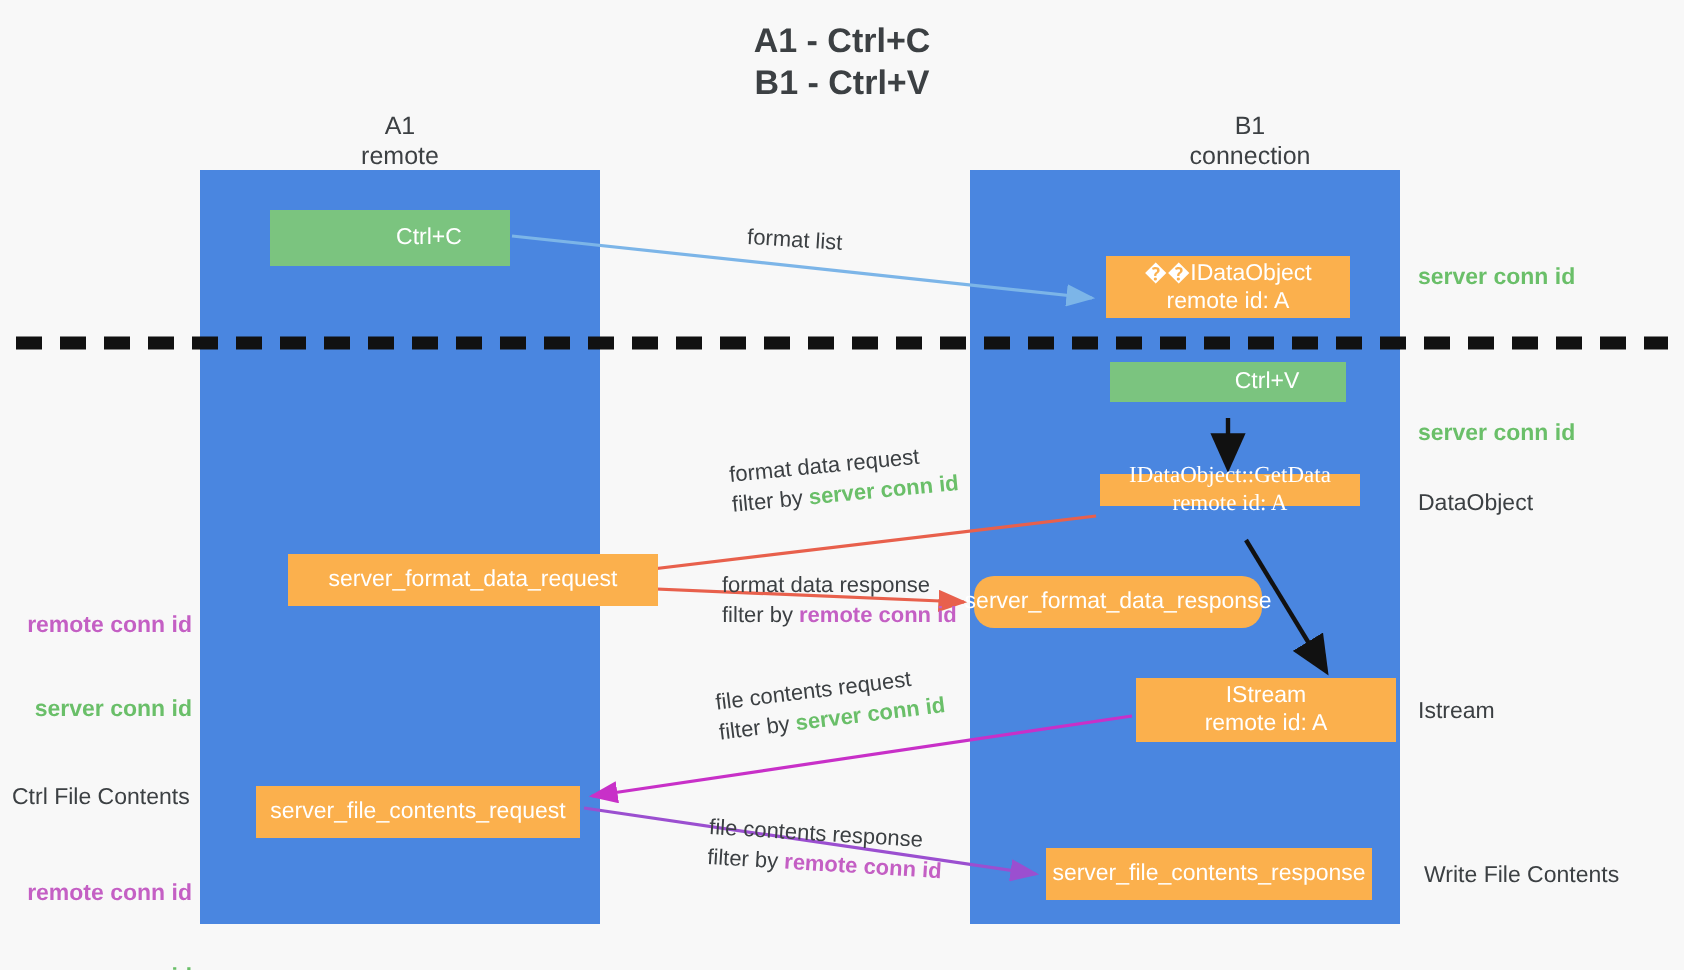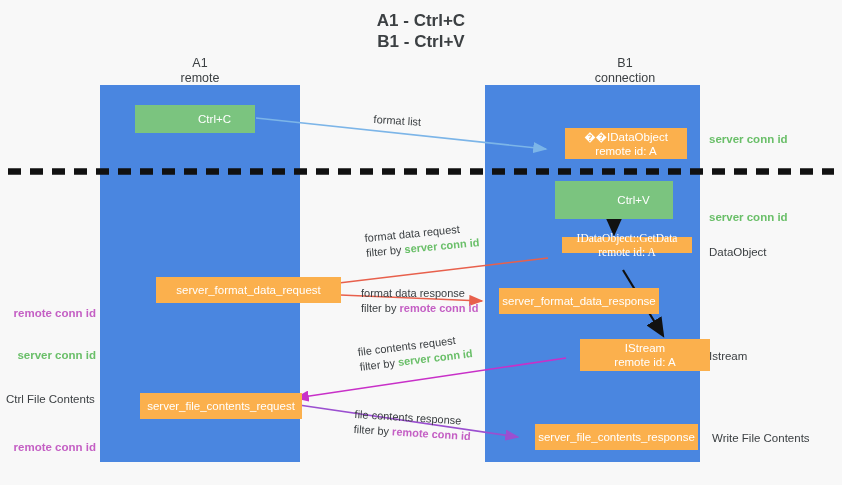--- a/index.html
+++ b/index.html
@@ -59,29 +59,29 @@
     justify-content: center;
     text-align: center;
     color: #ffffff;
     font-size: 11.5px;
     line-height: 14px;
     white-space: pre;
     box-sizing: border-box;
     padding: 2px 6px;
   }
   .node.green { background: #7bc47f; padding-left: 45px; }
-  .node.orange { background: #fbb04d; margin-left: 12px; }
+  .node.orange { background: #fbb04d; }
 
   #node-ctrlc  { left: 135px; top: 105px; width: 120px; height: 28px; }
   #node-idobj  { left: 553px; top: 128px; width: 122px; height: 31px; }
-  #node-ctrlv  { left: 555px; top: 181px; width: 118px; height: 38px; }
+  #node-ctrlv  { left: 555px; top: 181px; width: 118px; height: 20px; }
   #node-getdata{ left: 550px; top: 237px; width: 130px; height: 16px; font-family: Liberation Serif, serif; }
   #node-istream{ left: 568px; top: 339px; width: 130px; height: 32px; }
   #node-sfdreq { left: 144px; top: 277px; width: 185px; height: 26px; }
-  #node-sfdres { left: 487px; top: 288px; width: 160px; height: 26px; }
+  #node-sfdres { left: 487px; top: 288px; width: 144px; height: 26px; border-radius: 10px; }
   #node-sfcreq { left: 128px; top: 393px; width: 162px; height: 26px; }
   #node-sfcres { left: 523px; top: 424px; width: 163px; height: 26px; }
 
   
   .side-label {
     font-size: 11.5px;
     line-height: 14px;
     white-space: pre;
   }
   .green-text  { color: #6abf69; font-weight: bold; }

